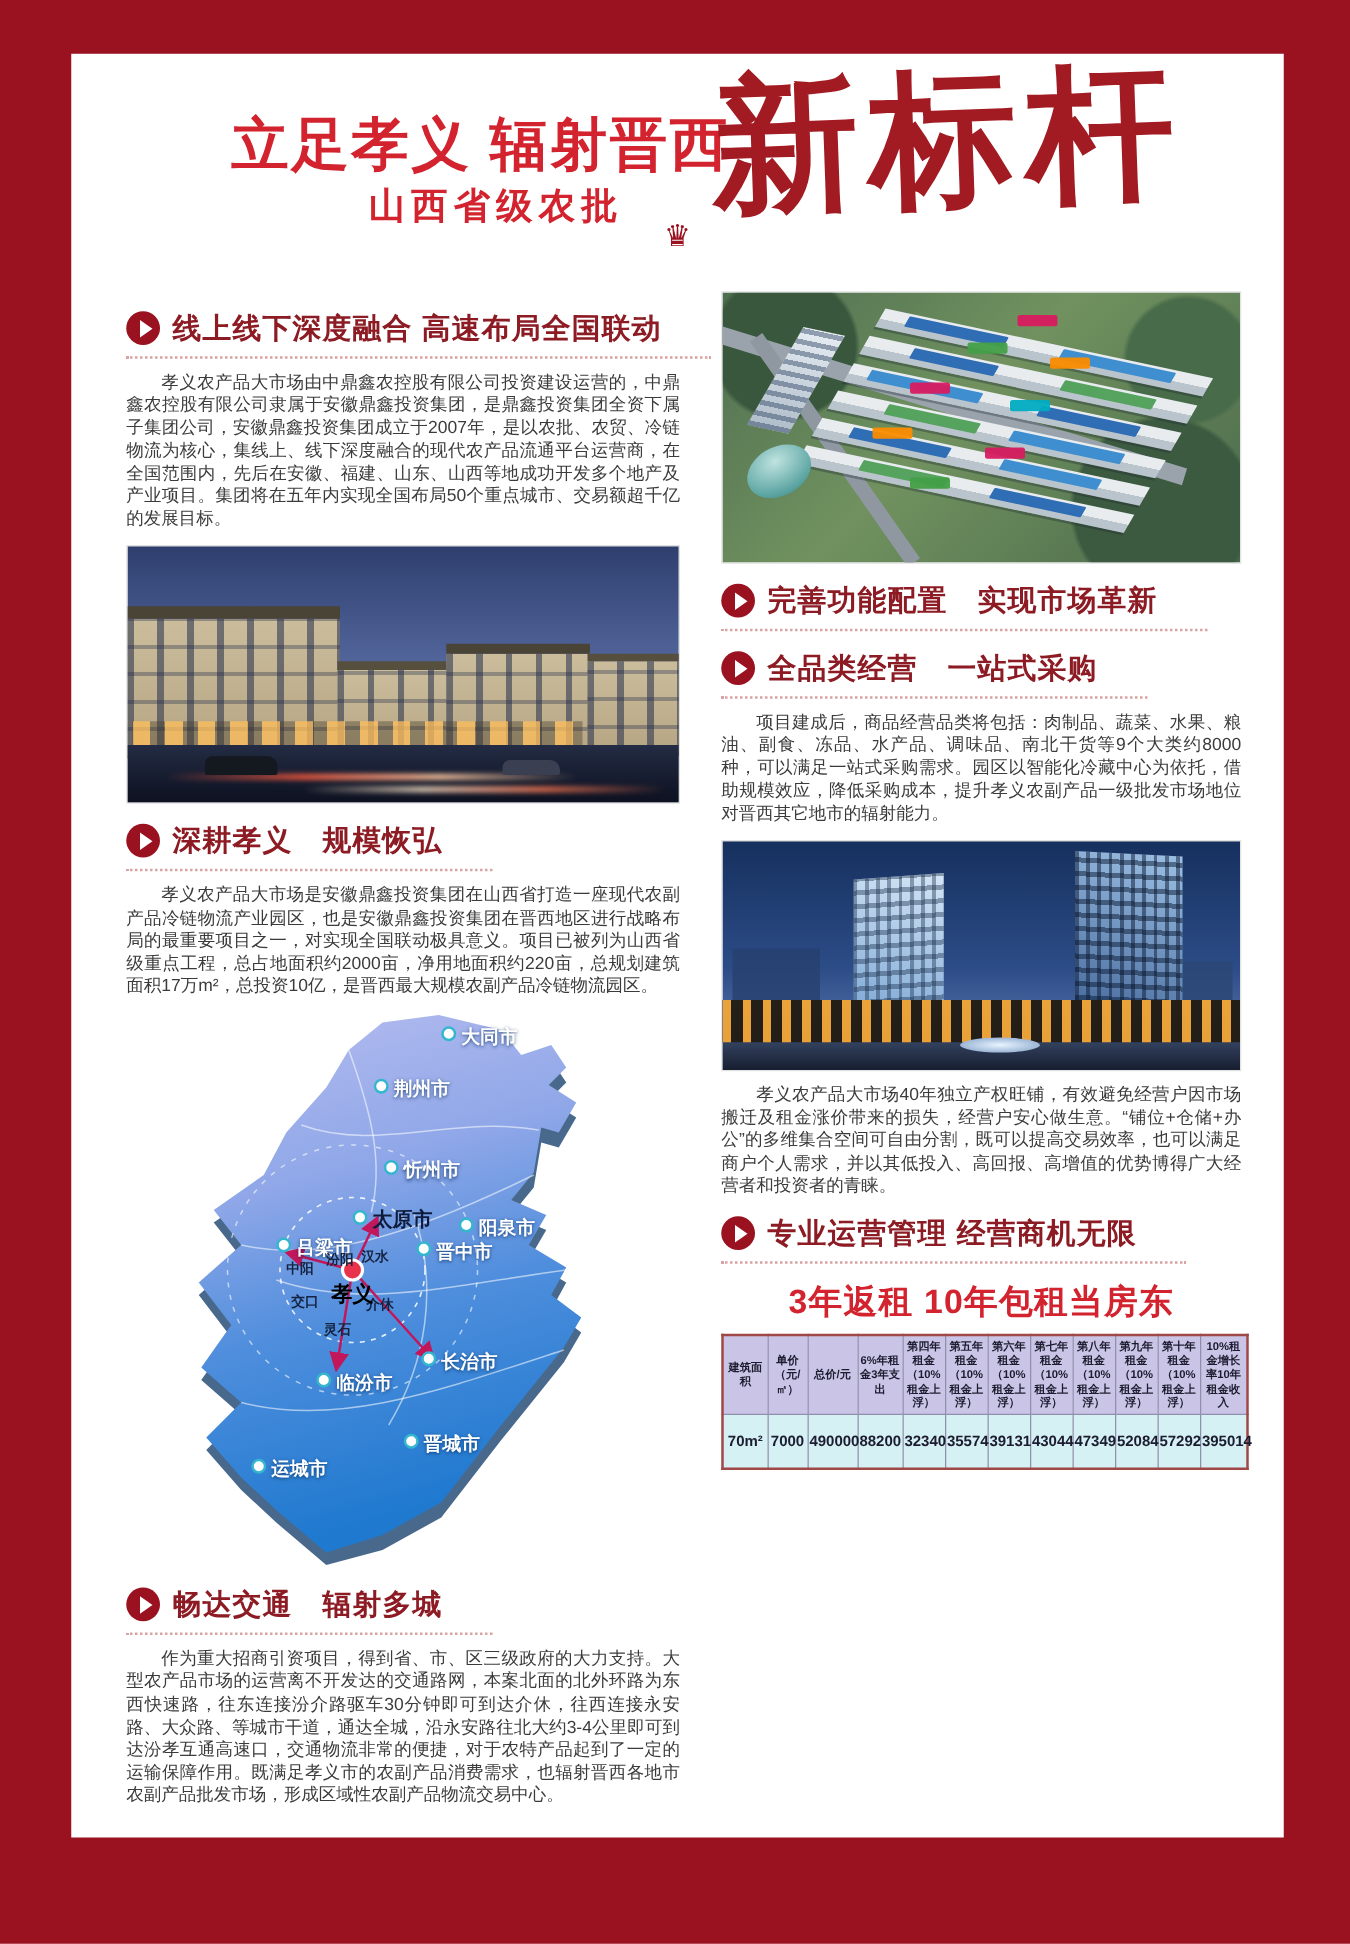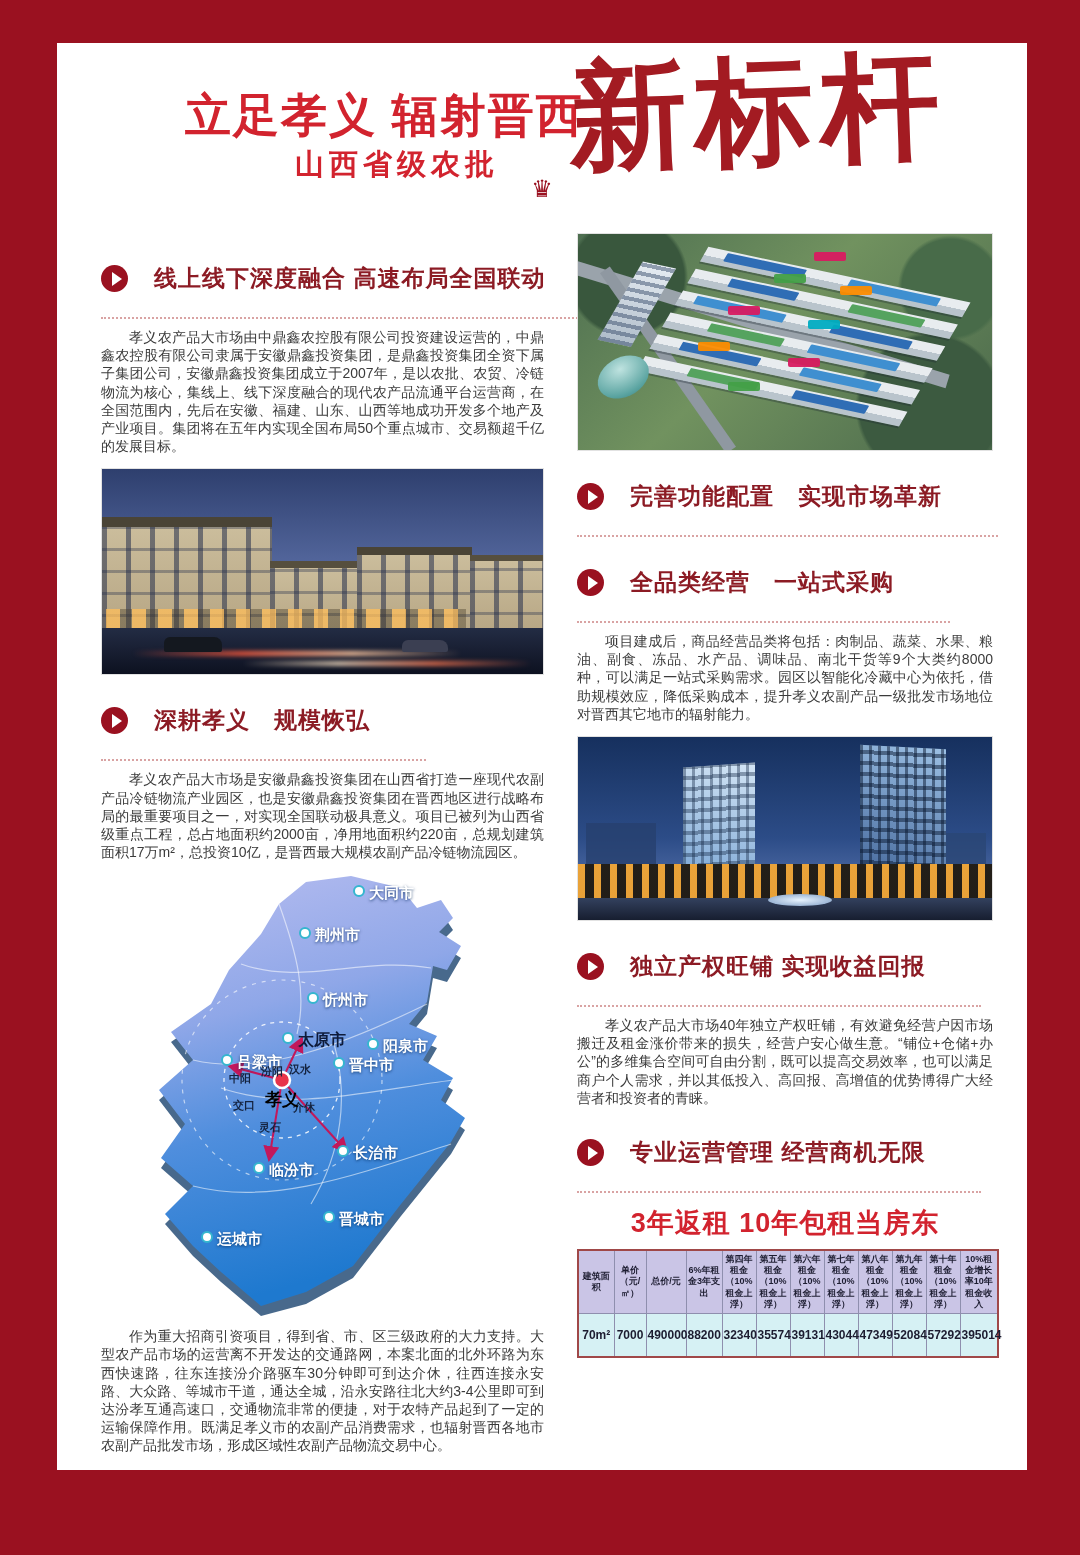--- a/index.html
+++ b/index.html
@@ -31,21 +31,21 @@
   }
   .ribbon::before,.ribbon::after{content:"";flex:1;height:1px;background:#cc8890;}
   
   .columns{display:flex;gap:33px;padding:0 36px 0 44px;}
   .col-left{width:443px;flex:none;}
   .col-right{width:416px;flex:none;}
   
   .sec-h{display:flex;align-items:center;gap:10px;margin:14px 0 4px;border-bottom:2px dotted #d9a3a3;padding:0 40px 7px 0;width:fit-content;}
   .bullet{width:27px;height:27px;border-radius:50%;background:#9a1120;position:relative;flex:none;}
   .bullet::after{content:"";position:absolute;left:11px;top:7px;border-left:10px solid #fff;border-top:7px solid transparent;border-bottom:7px solid transparent;}
-  .sec-h h2{font-size:23px;color:#8c1b24;font-weight:bold;margin:16px;letter-spacing:1px;white-space:nowrap;}
+  .sec-h h2{font-size:23px;color:#8c1b24;font-weight:bold;margin:0;letter-spacing:1px;white-space:nowrap;}
   .para{font-size:14px;line-height:1.3;color:#3b3b3b;text-align:justify;text-indent:2em;margin:9px 0 13px;}
   
   .photo{position:relative;overflow:hidden;border:1px solid #e2e2e2;}
   .photo1{height:205px;background:linear-gradient(180deg,#2e3f6e 0%,#52659b 45%,#8e7f97 68%,#6d6f8d 72%);}
   .p1-b{position:absolute;background:
       repeating-linear-gradient(90deg,rgba(35,45,75,.55) 0 5px,transparent 5px 24px),
       repeating-linear-gradient(0deg,rgba(35,45,75,.35) 0 3px,transparent 3px 22px),
       linear-gradient(180deg,#cbbd9c,#b5a482);}
   .p1-b1{left:0;top:48px;width:170px;height:112px;border-top:10px solid #4a4436;}
   .p1-b2{left:168px;top:92px;width:90px;height:70px;border-top:7px solid #564f3e;}
@@ -199,20 +199,24 @@
         <div class="city" style="left:100px;top:356px"><span class="dot"></span><span>运城市</span></div>
         <div class="town" style="left:128px;top:197px">中阳</div>
         <div class="town" style="left:160px;top:190px">汾阳</div>
         <div class="town" style="left:188px;top:188px">汉水</div>
         <div class="town" style="left:132px;top:224px">交口</div>
         <div class="town" style="left:192px;top:226px">介休</div>
         <div class="town" style="left:158px;top:246px">灵石</div>
         <div class="xiaoyi" style="left:164px;top:214px">孝义</div>
       </div>
 
+      <div class="sec-h">
+        <span class="bullet"></span>
+        <h2>畅达交通　辐射多城</h2>
+      </div>
       <p class="para">作为重大招商引资项目，得到省、市、区三级政府的大力支持。大型农产品市场的运营离不开发达的交通路网，本案北面的北外环路为东西快速路，往东连接汾介路驱车30分钟即可到达介休，往西连接永安路、大众路、等城市干道，通达全城，沿永安路往北大约3-4公里即可到达汾孝互通高速口，交通物流非常的便捷，对于农特产品起到了一定的运输保障作用。既满足孝义市的农副产品消费需求，也辐射晋西各地市农副产品批发市场，形成区域性农副产品物流交易中心。</p>
     </div>
 
     <div class="col-right">
 
       <div class="photo aerial">
         <div class="ae-road"></div>
         <div class="ae-road2"></div>
         <div class="ae-complex">
           <div class="ae-row" style="top:0">
@@ -266,24 +270,20 @@
       <div class="photo photo3">
         <div class="p3-bg"></div>
         <div class="p3-bg2"></div>
         <div class="p3-t p3-t1"></div>
         <div class="p3-t p3-t2"></div>
         <div class="p3-podium"></div>
         <div class="p3-ground"></div>
         <div class="p3-fountain"></div>
       </div>
 
-      <div class="sec-h">
-        <span class="bullet"></span>
-        <h2>独立产权旺铺  实现收益回报</h2>
-      </div>
       <p class="para">孝义农产品大市场40年独立产权旺铺，有效避免经营户因市场搬迁及租金涨价带来的损失，经营户安心做生意。“铺位+仓储+办公”的多维集合空间可自由分割，既可以提高交易效率，也可以满足商户个人需求，并以其低投入、高回报、高增值的优势博得广大经营者和投资者的青睐。</p>
 
       <div class="sec-h">
         <span class="bullet"></span>
         <h2>专业运营管理  经营商机无限</h2>
       </div>
 
       <div class="offer-title">3年返租 10年包租当房东</div>
 
       <table class="offer">

